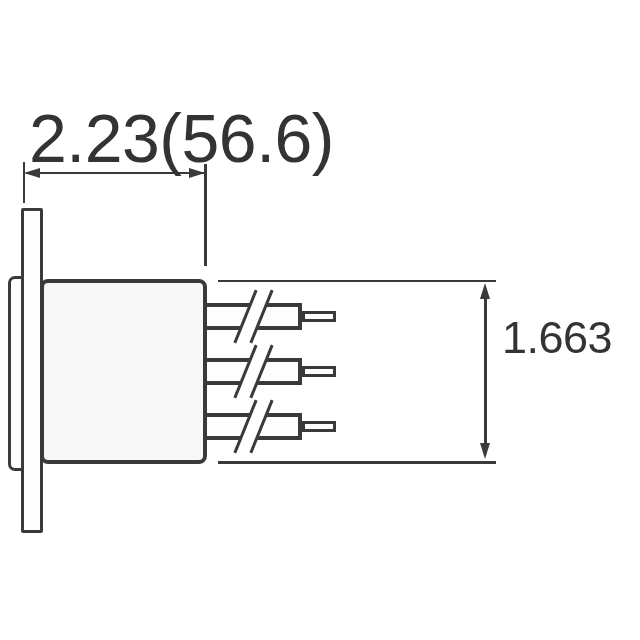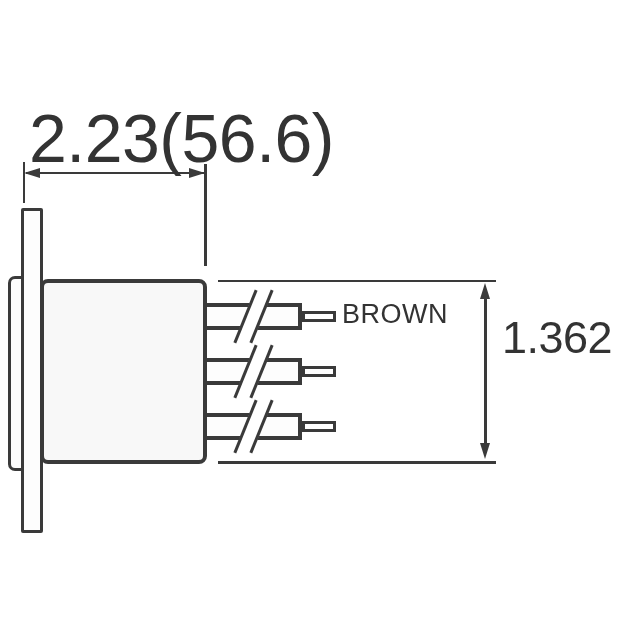--- a/index.html
+++ b/index.html
@@ -159,29 +159,28 @@
   </div>
 
   <div class="wire wire-3">
     <div class="ins"></div>
     <div class="cond"></div>
     <div class="brk-mask"></div>
     <div class="brk-line a"></div>
     <div class="brk-line b"></div>
   </div>
 
-  <div class="wire-label lbl-1">BROWN</div>
 
   <div class="abs dim-w-text">2.23(56.6)</div>
   <div class="abs ext-line-v ext-w-left"></div>
   <div class="abs ext-line-v ext-w-right"></div>
   <div class="abs dim-w-line"></div>
   <div class="abs arr arr-left"></div>
   <div class="abs arr arr-right"></div>
 
   <div class="abs ext-line-h ext-h-top"></div>
   <div class="abs ext-line-h ext-h-bottom"></div>
   <div class="abs dim-h-line"></div>
   <div class="abs arr arr-up"></div>
   <div class="abs arr arr-down"></div>
-  <div class="abs dim-h-text dim-h-line1">1.362</div>
+  <div class="abs dim-h-text dim-h-line1">1.663</div>
 
 </div>
 
 </body></html>

